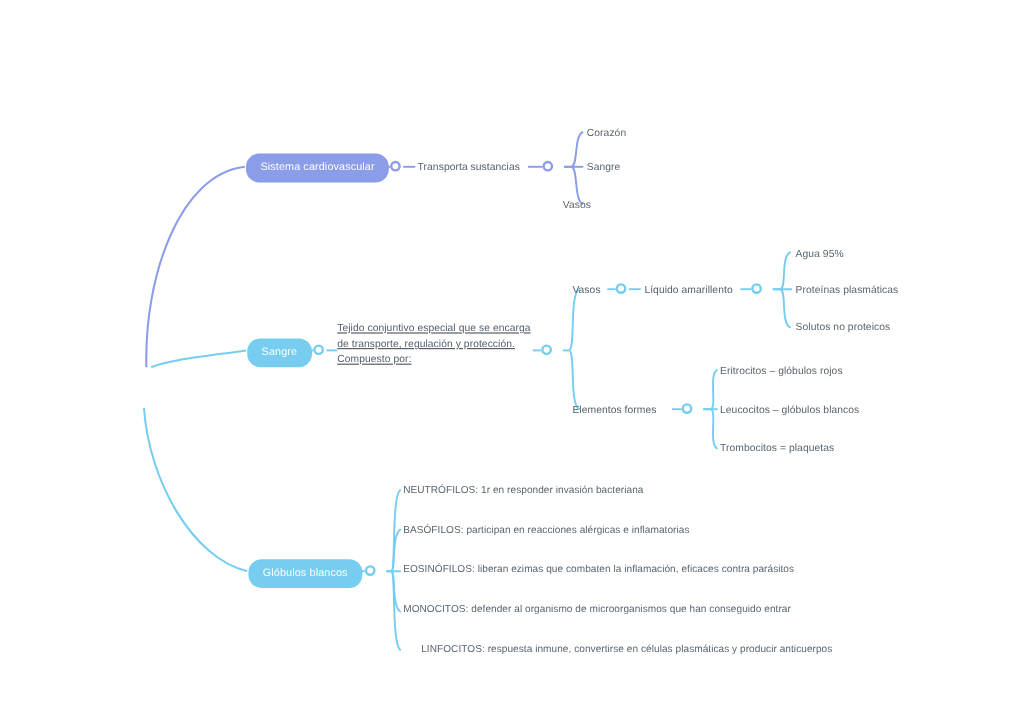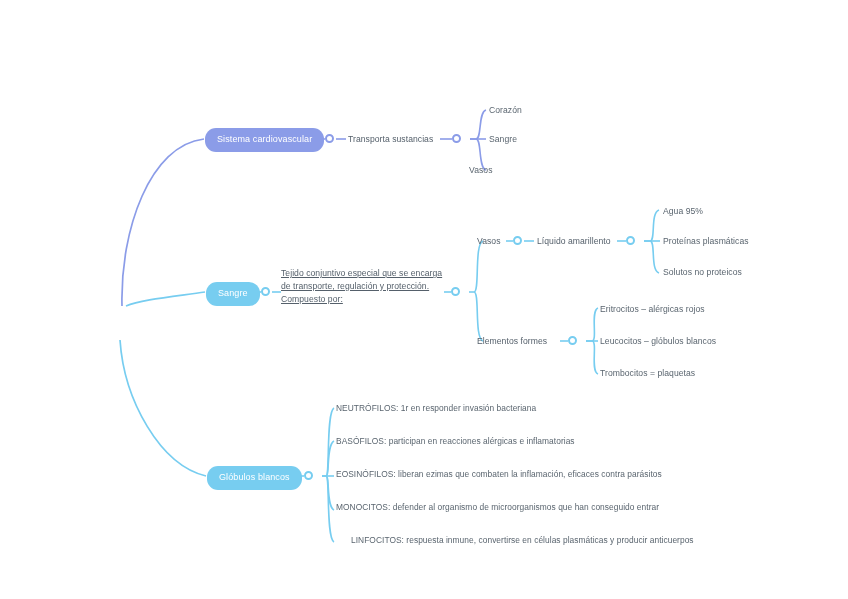--- a/index.html
+++ b/index.html
@@ -150,21 +150,21 @@
   <div class="node txt" style="left:477px; top:236px;">Vasos</div>
   <div class="joint joint-cyan" style="left:513px; top:236px;"></div>
   <div class="node txt" style="left:537px; top:236px;">Líquido amarillento</div>
   <div class="joint joint-cyan" style="left:626px; top:236px;"></div>
   <div class="node txt txt-leaf" style="left:663px; top:206px;">Agua 95%</div>
   <div class="node txt txt-leaf" style="left:663px; top:236px;">Proteínas plasmáticas</div>
   <div class="node txt txt-leaf" style="left:663px; top:267px;">Solutos no proteicos</div>
 
   <div class="node txt" style="left:477px; top:336px;">Elementos formes</div>
   <div class="joint joint-cyan" style="left:568px; top:336px;"></div>
-  <div class="node txt txt-leaf" style="left:600px; top:304px;">Eritrocitos – alérgicas rojos</div>
+  <div class="node txt txt-leaf" style="left:600px; top:304px;">Eritrocitos – glóbulos rojos</div>
   <div class="node txt txt-leaf" style="left:600px; top:336px;">Leucocitos – glóbulos blancos</div>
   <div class="node txt txt-leaf" style="left:600px; top:368px;">Trombocitos = plaquetas</div>
 
   <div class="node pill pill-cyan" style="left:207px; top:466px;">Glóbulos blancos</div>
   <div class="joint joint-cyan" style="left:304px; top:471px;"></div>
   <div class="node txt txt-long" style="left:336px; top:403px;">NEUTRÓFILOS:  1r en responder invasión bacteriana</div>
   <div class="node txt txt-long" style="left:336px; top:436px;">BASÓFILOS: participan en reacciones alérgicas e inflamatorias</div>
   <div class="node txt txt-long" style="left:336px; top:469px;">EOSINÓFILOS: liberan ezimas que combaten la inflamación, eficaces contra parásitos</div>
   <div class="node txt txt-long" style="left:336px; top:502px;">MONOCITOS: defender al organismo de microorganismos que han conseguido entrar</div>
   <div class="node txt txt-long" style="left:336px; top:535px;padding-left:15px;">LINFOCITOS: respuesta inmune, convertirse en células plasmáticas y producir anticuerpos</div>

